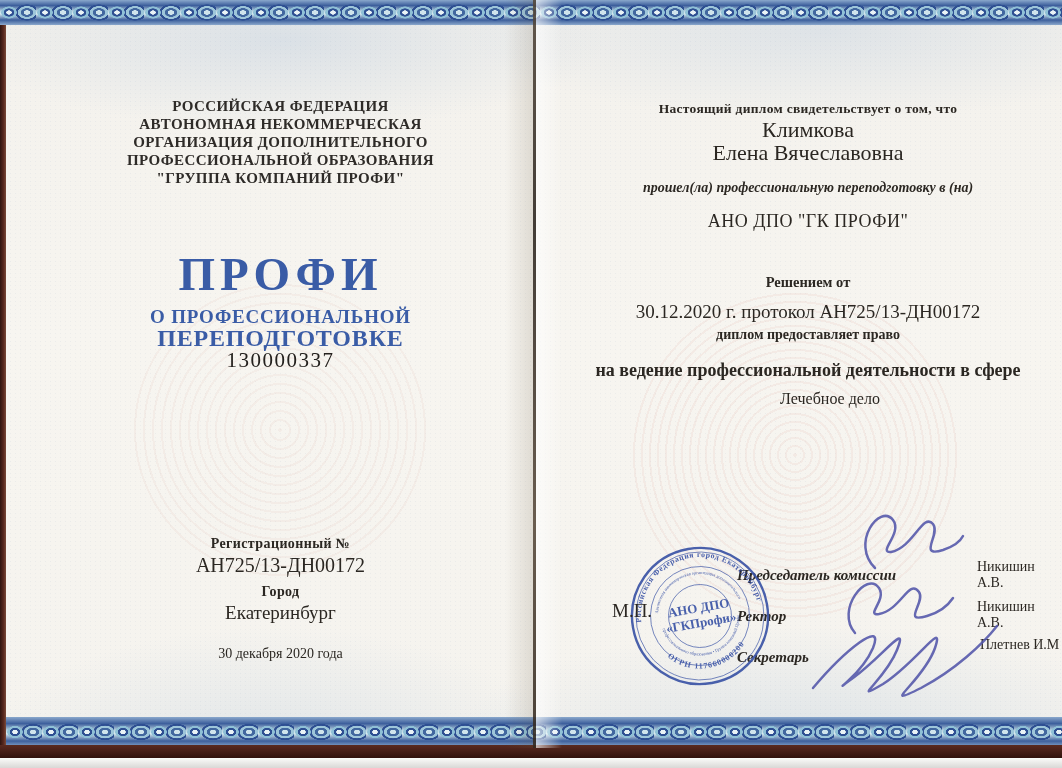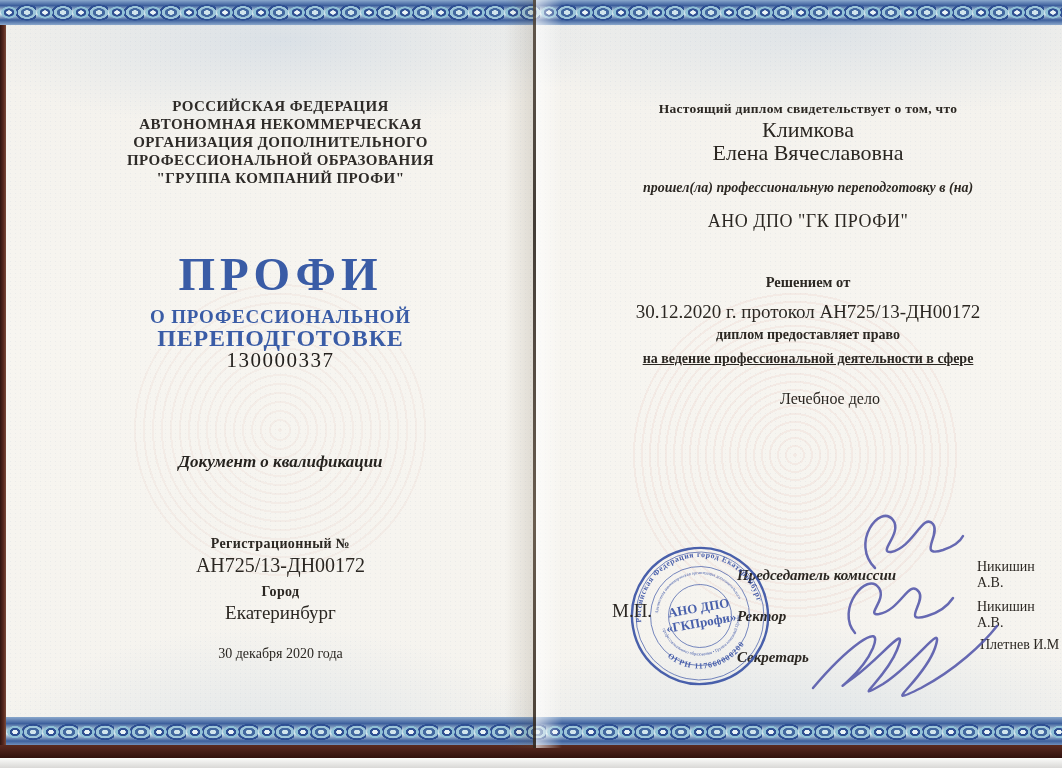--- a/index.html
+++ b/index.html
@@ -69,21 +69,21 @@
 
   
   .intro{top:101px;font-size:13.5px;font-weight:bold;letter-spacing:.3px;}
   .surname{top:117px;font-size:22px;}
   .fullname{top:140px;font-size:22px;}
   .training{top:180px;font-size:14px;font-weight:bold;font-style:italic;}
   .orgname{top:211px;font-size:18px;letter-spacing:.5px;}
   .decision-label{top:274px;font-size:14.5px;font-weight:bold;}
   .decision-value{top:301px;font-size:19px;}
   .grants1{top:327px;font-size:14px;font-weight:bold;}
-  .grants2{top:351px;font-size:14px;font-weight:bold;text-decoration:underline;}
+  .grants2{top:360px;font-size:18px;font-weight:bold;}
   .field{top:390px;left:625px;width:410px;font-size:16px;}
 
   
   .mp{position:absolute;left:612px;top:600px;font-size:19px;color:#2b2722;z-index:6;}
   .role{position:absolute;left:737px;font-size:15px;font-weight:bold;font-style:italic;color:#2b2722;z-index:4;}
   .role0{top:567px;} .role1{top:608px;} .role2{top:649px;}
   .sig-name{position:absolute;left:977px;font-size:14px;color:#2b2722;z-index:4;}
   .name0{top:559px;} .name1{top:599px;} .name2{top:637px;left:980px;}
 
   .stamp{position:absolute;left:629px;top:545px;width:142px;height:142px;
@@ -113,21 +113,20 @@
     <div>АВТОНОМНАЯ НЕКОММЕРЧЕСКАЯ</div>
     <div>ОРГАНИЗАЦИЯ ДОПОЛНИТЕЛЬНОГО</div>
     <div>ПРОФЕССИОНАЛЬНОЙ ОБРАЗОВАНИЯ</div>
     <div>"ГРУППА КОМПАНИЙ ПРОФИ"</div>
   </div>
 
   <div class="t lp title">ПРОФИ</div>
   <div class="t lp subtitle1 blue">О ПРОФЕССИОНАЛЬНОЙ</div>
   <div class="t lp subtitle2 blue">ПЕРЕПОДГОТОВКЕ</div>
   <div class="t lp number">130000337</div>
-  <div class="t lp doctype">Документ о квалификации</div>
 
   <div class="t lp lbl reg-label">Регистрационный №</div>
   <div class="t lp reg-value">АН725/13-ДН00172</div>
   <div class="t lp lbl city-label">Город</div>
   <div class="t lp city-value">Екатеринбург</div>
   <div class="t lp date-value">30 декабря 2020 года</div>
 
   <div class="t rp intro">Настоящий диплом свидетельствует о том, что</div>
   <div class="t rp surname">Климкова</div>
   <div class="t rp fullname">Елена Вячеславовна</div>

